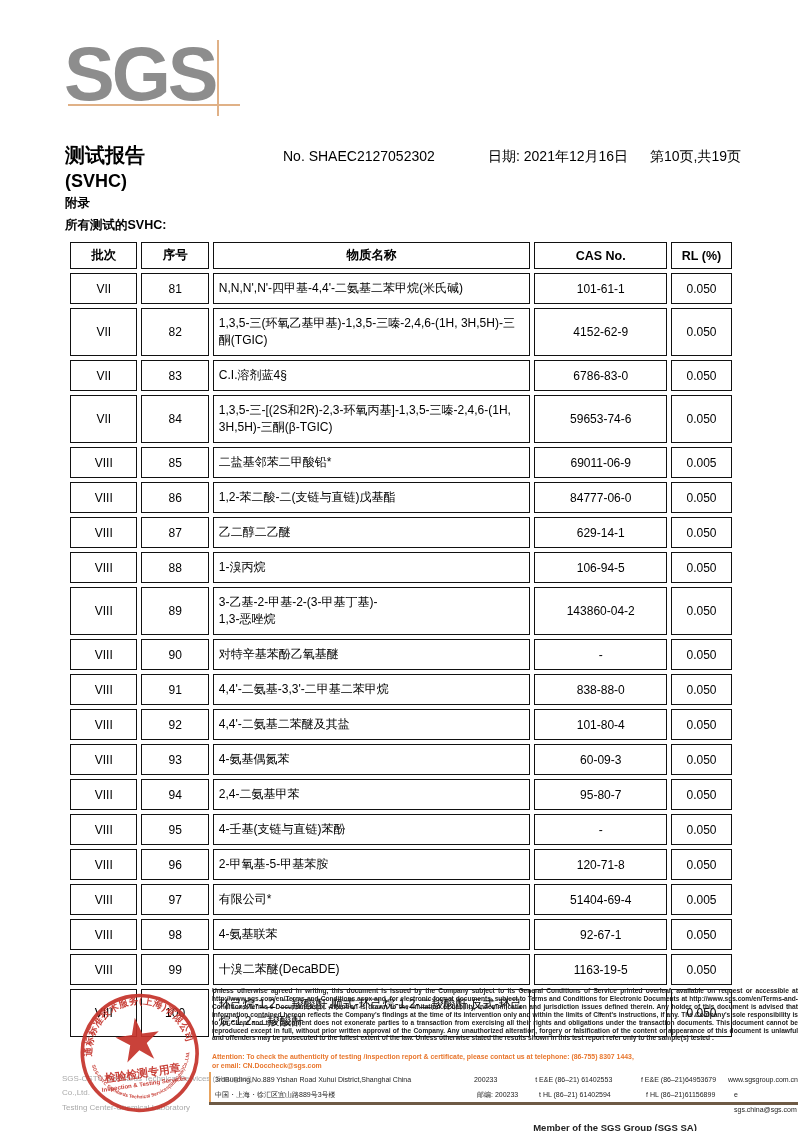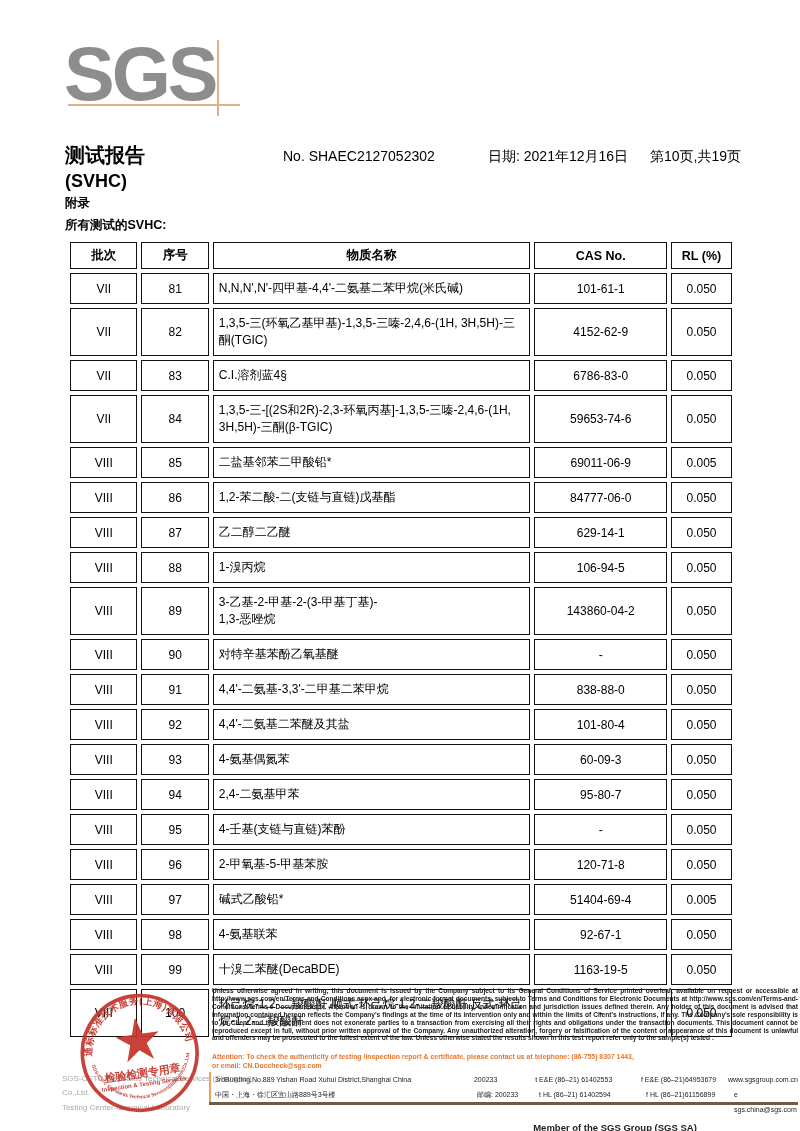--- a/index.html
+++ b/index.html
@@ -190,21 +190,21 @@
         <tr>
           <td class="col-batch">VIII</td>
           <td class="col-no">96</td>
           <td class="col-name">2-甲氧基-5-甲基苯胺</td>
           <td class="col-cas">120-71-8</td>
           <td class="col-rl">0.050</td>
         </tr>
         <tr>
           <td class="col-batch">VIII</td>
           <td class="col-no">97</td>
-          <td class="col-name">碱式乙酸铅*</td>
+          <td class="col-name">有限公司*</td>
           <td class="col-cas">51404-69-4</td>
           <td class="col-rl">0.005</td>
         </tr>
         <tr>
           <td class="col-batch">VIII</td>
           <td class="col-no">98</td>
           <td class="col-name">4-氨基联苯</td>
           <td class="col-cas">92-67-1</td>
           <td class="col-rl">0.050</td>
         </tr>

